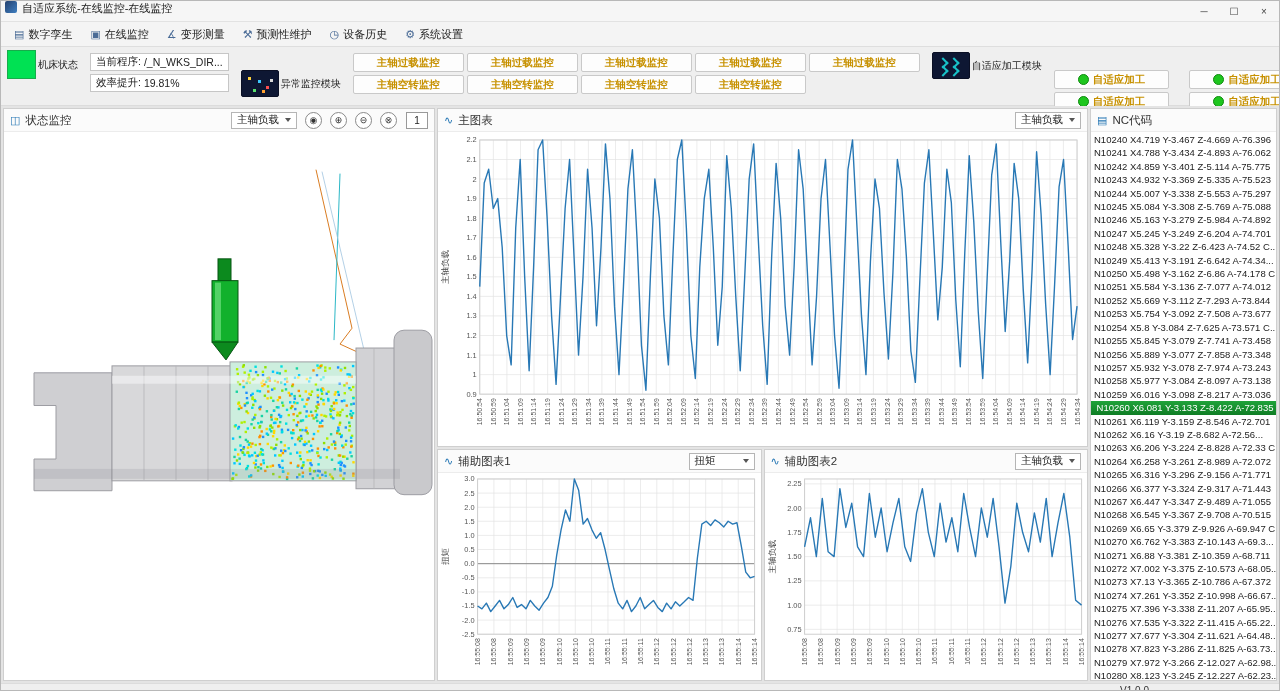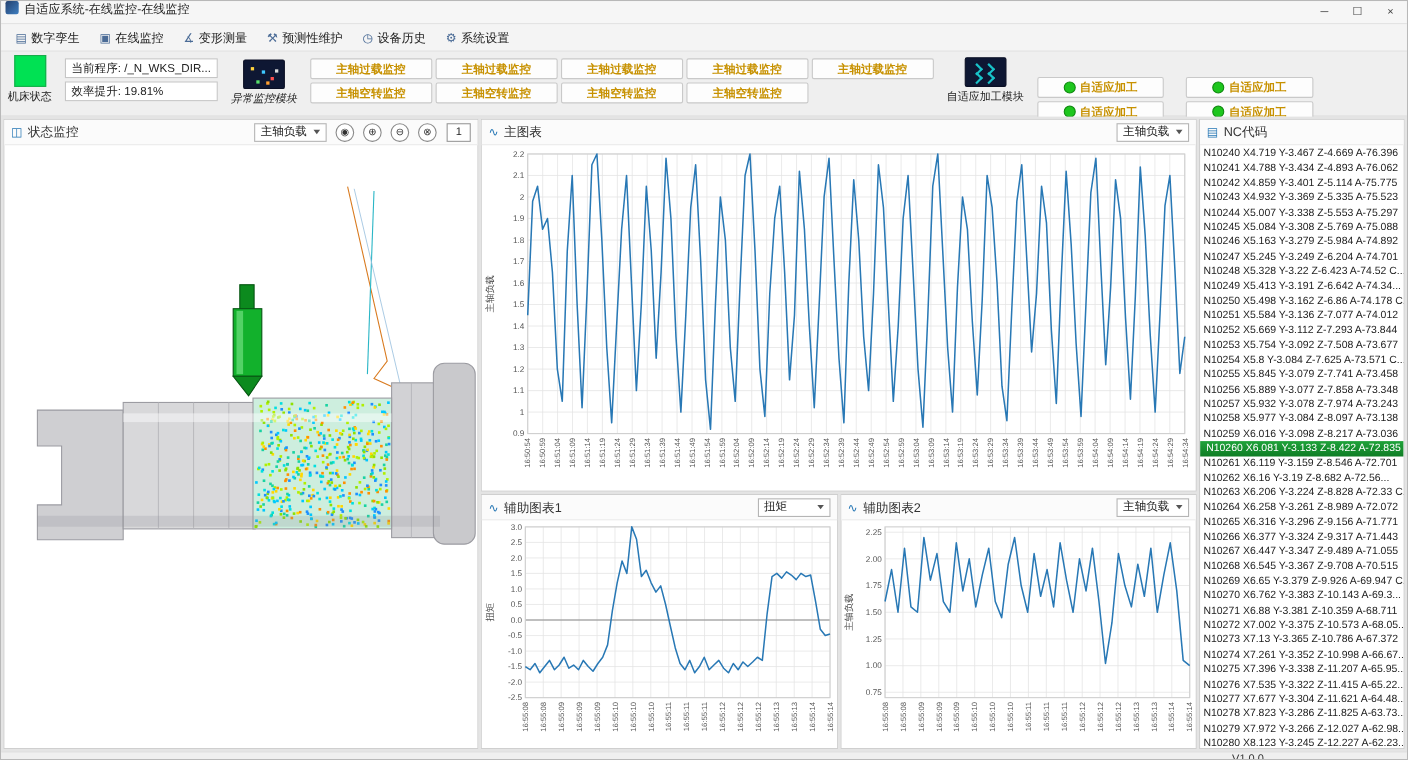--- a/index.html
+++ b/index.html
@@ -9,21 +9,21 @@
   .app-icon{width:12px;height:12px;margin:0 5px 0 4px;background:linear-gradient(135deg,#23406e,#3f7fc1);border-radius:2px;}
   .titlebar-text{font-size:11px;color:#222;}
   .win-controls{margin-left:auto;display:flex;height:100%;}
   .win-btn{width:30px;height:100%;display:flex;align-items:center;justify-content:center;font-size:10px;color:#444;cursor:default;}
   
   .menubar{height:24px;background:#f4f4f4;border-bottom:1px solid #dedede;display:flex;align-items:center;padding-left:4px;flex:0 0 auto;}
   .menu-item{display:flex;align-items:center;gap:4px;padding:2px 9px;font-size:11px;color:#222;}
   .menu-glyph{font-size:11px;color:#4a6b96;}
   
   .topstrip{height:52px;background:#efefef;border-bottom:1px solid #dcdcdc;display:flex;align-items:flex-start;padding:3px 6px;gap:12px;flex:0 0 auto;}
-  .vgroup{display:flex;flex-direction:column;align-items:center;gap:2px;}
+  .vgroup{display:flex;align-items:center;gap:2px;}
   .machine-square{width:27px;height:27px;background:#00e153;border:1px solid #17ac4b;}
   .small-label{font-size:10px;color:#222;white-space:nowrap;}
   .prog-group{display:flex;flex-direction:column;gap:3px;margin-top:3px;}
   .info-box{border:1px solid #c6c6c6;background:#fff;font-size:10.5px;color:#222;padding:1px 5px;white-space:nowrap;display:flex;gap:3px;align-items:center;}
   .mod-icon{width:36px;height:25px;background:#0e1733;border:1px solid #0a0f24;border-radius:2px;position:relative;overflow:hidden;}
   .mod-icon .px{position:absolute;width:3px;height:3px;background:#ffd23e;left:6px;top:6px;
      box-shadow:10px 3px 0 #3ec9ff,18px 9px 0 #ff5050,5px 12px 0 #58e06c,22px 2px 0 #d8d8d8,14px 13px 0 #ffa030;}
   .chev{position:absolute;width:6px;height:6px;border-right:2px solid #19c3c9;border-bottom:2px solid #19c3c9;transform:rotate(-45deg);}
   .btn-rows{display:flex;flex-direction:column;gap:3px;margin-top:3px;}
   .btn-row{display:flex;gap:3px;}
@@ -115,21 +115,21 @@
     <div class="prog-group">
       <div class="info-box">
         <span>当前程序:</span>
         <span>/_N_WKS_DIR...</span>
       </div>
       <div class="info-box">
         <span>效率提升:</span>
         <span>19.81%</span>
       </div>
     </div>
-    <div class="vgroup" style="margin-top:4px;font-style:italic;">
+    <div class="vgroup" style="margin-top:20px;">
       <div class="mod-icon">
           <span class="px"></span>
         </div>
       <div class="small-label">异常监控模块</div>
     </div>
     <div class="btn-rows">
       <div class="btn-row" id="mon-row1">
           <div class="strip-btn">
             <span>主轴过载监控</span>
           </div>

